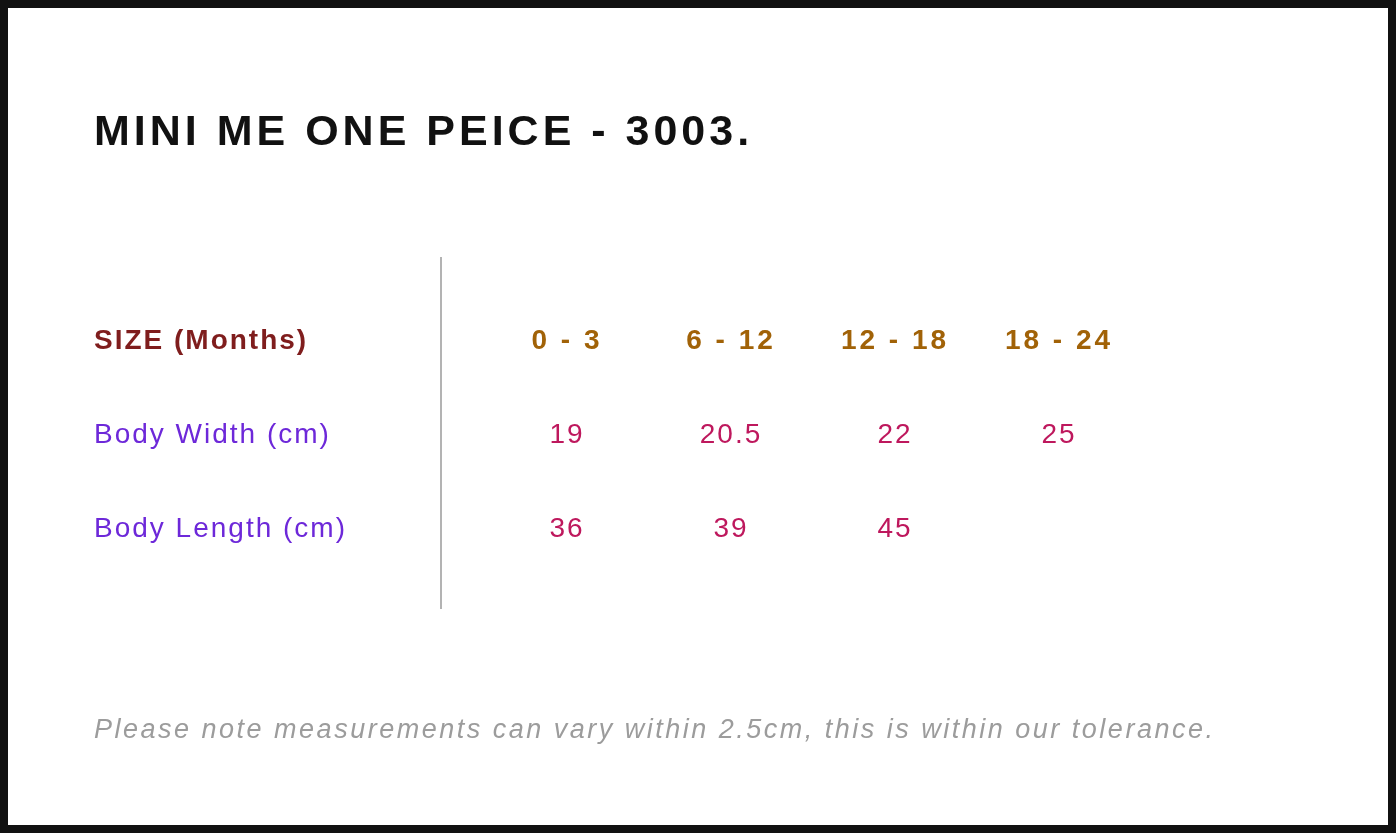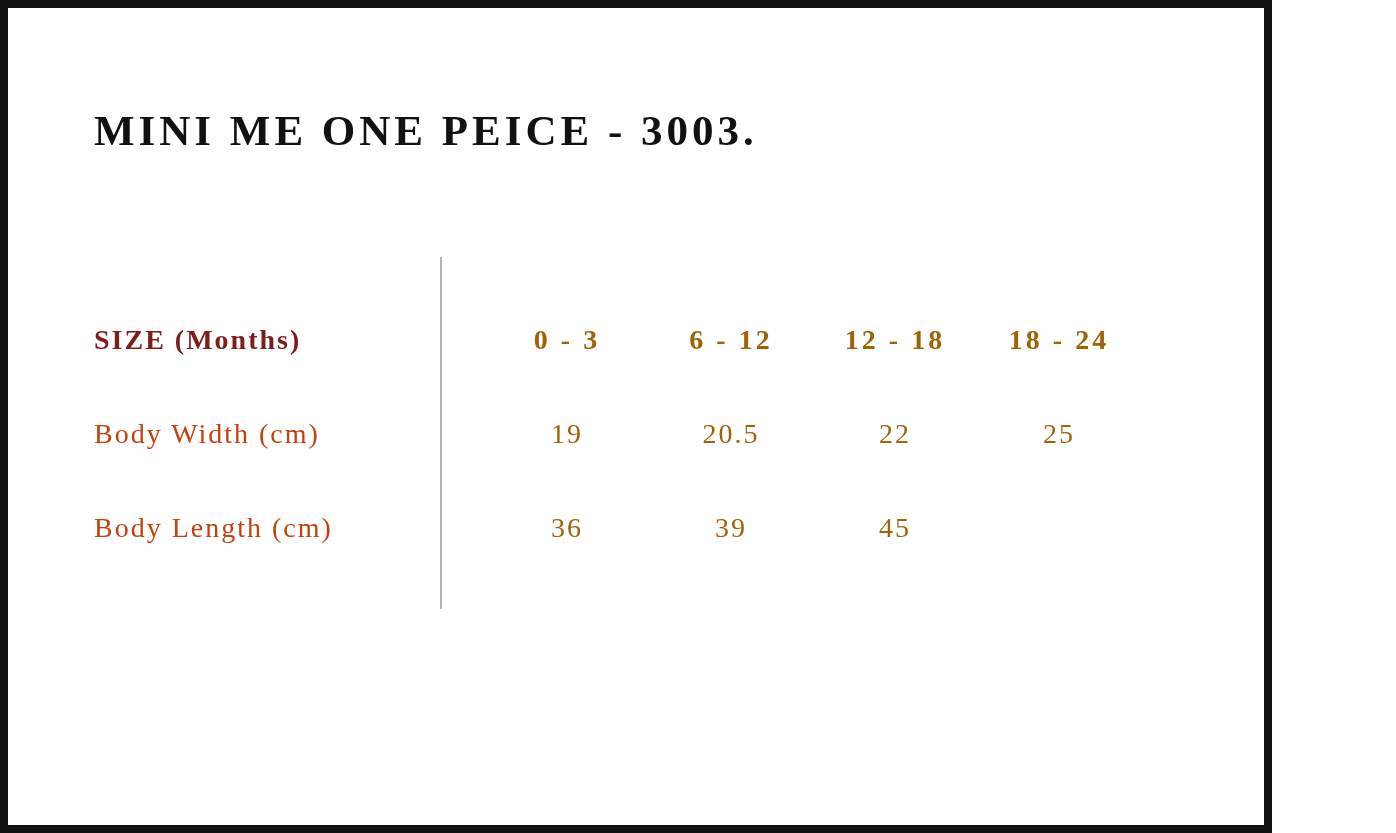--- a/index.html
+++ b/index.html
@@ -1,23 +1,23 @@
 <!DOCTYPE html>
 <html><head>
 <meta charset="utf-8">
 <style>
   html, body { margin: 0; padding: 0; background: #ffffff; }
   .frame {
     position: relative;
-    width: 1272px;
+    width: 1396px;
     height: 833px;
     box-sizing: border-box;
     border: 8px solid #111111;
     background: #ffffff;
-    font-family: Liberation Serif, serif;
+    font-family: Liberation Sans, sans-serif;
     overflow: hidden;
   }
   .title {
     position: absolute;
     left: 86px;
     top: 99px;
     margin: 0;
     font-size: 43px;
     line-height: 1.1;
     font-weight: 700;
@@ -55,26 +55,26 @@
     letter-spacing: 2px;
   }
   .header-cell {
     font-weight: 700;
     font-size: 28px;
     color: #a16207;
     letter-spacing: 3px;
   }
   .row-label {
     font-size: 28px;
-    color: #c2410c;
+    color: #6d28d9;
     letter-spacing: 2px;
   }
   .value-cell {
     font-size: 28px;
-    color: #a16207;
+    color: #be185d;
     letter-spacing: 2px;
   }
   .footnote {
     position: absolute;
     left: 86px;
     top: 706px;
     margin: 0;
     font-style: italic;
     font-size: 27px;
     color: #9c9c9c;
@@ -111,14 +111,15 @@
 
     <div class="trow">
       <div class="cell label-cell row-label">Body Length (cm)</div>
       <div class="cell data-cell value-cell">36</div>
       <div class="cell data-cell value-cell">39</div>
       <div class="cell data-cell value-cell">45</div>
     </div>
 
   </div>
 
+  <p class="footnote">Please note measurements can vary within 2.5cm, this is within our tolerance.</p>
 
 </div>
 
 </body></html>

